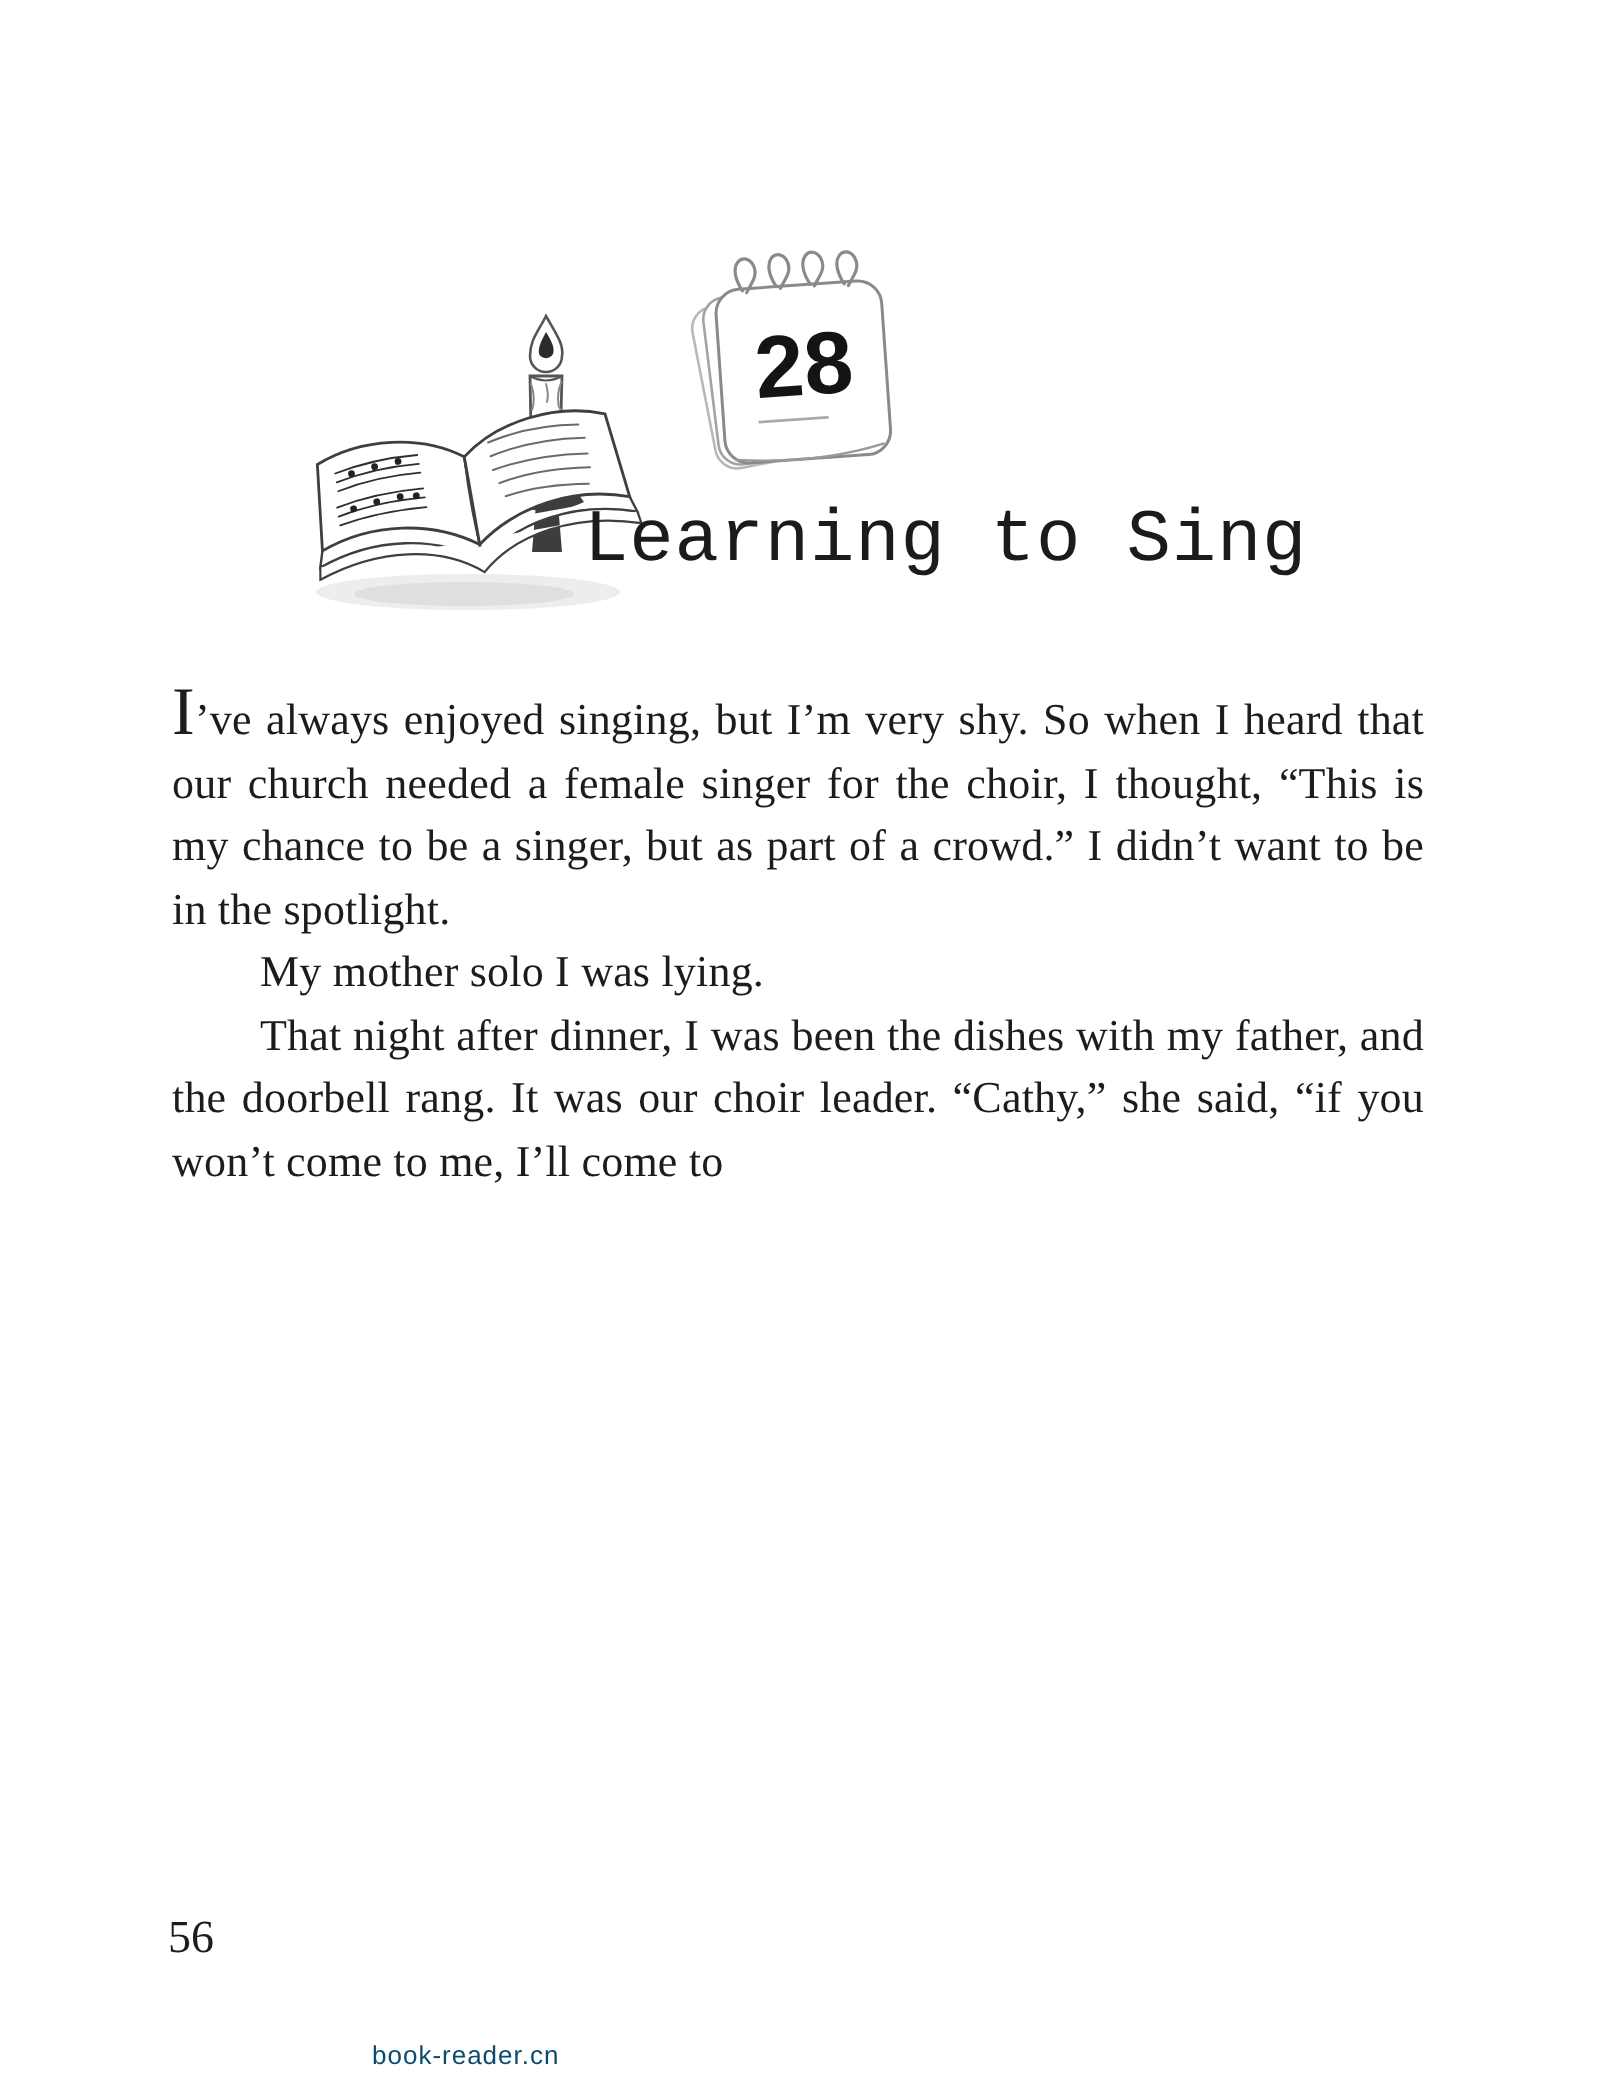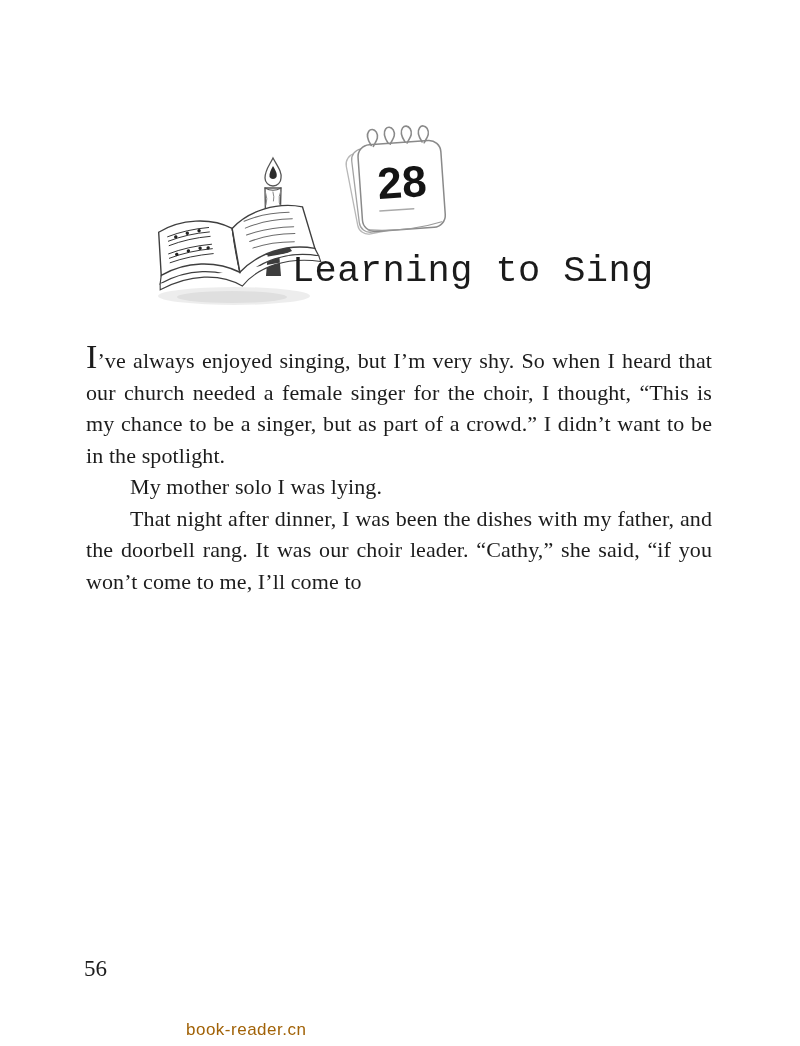--- a/index.html
+++ b/index.html
@@ -49,22 +49,22 @@
   .page-number {
     position: absolute;
     left: 84px; top: 936px;
     font-size: 23px;
     margin-top: 20px;
   }
   .watermark {
     position: absolute;
     left: 186px; top: 1020px;
     font-family: "Liberation Sans", sans-serif;
-    font-size: 17px;
-    color: #a16207;
+    font-size: 13px;
+    color: #0c4a6e;
     letter-spacing: 0.5px;
   }
   svg text { font-family: "Liberation Sans", sans-serif; }
 </style>
 </head>
 <body>
 
 <div class="page">
 
   <svg class="illustration" viewBox="0 0 195 162" aria-hidden="true">

